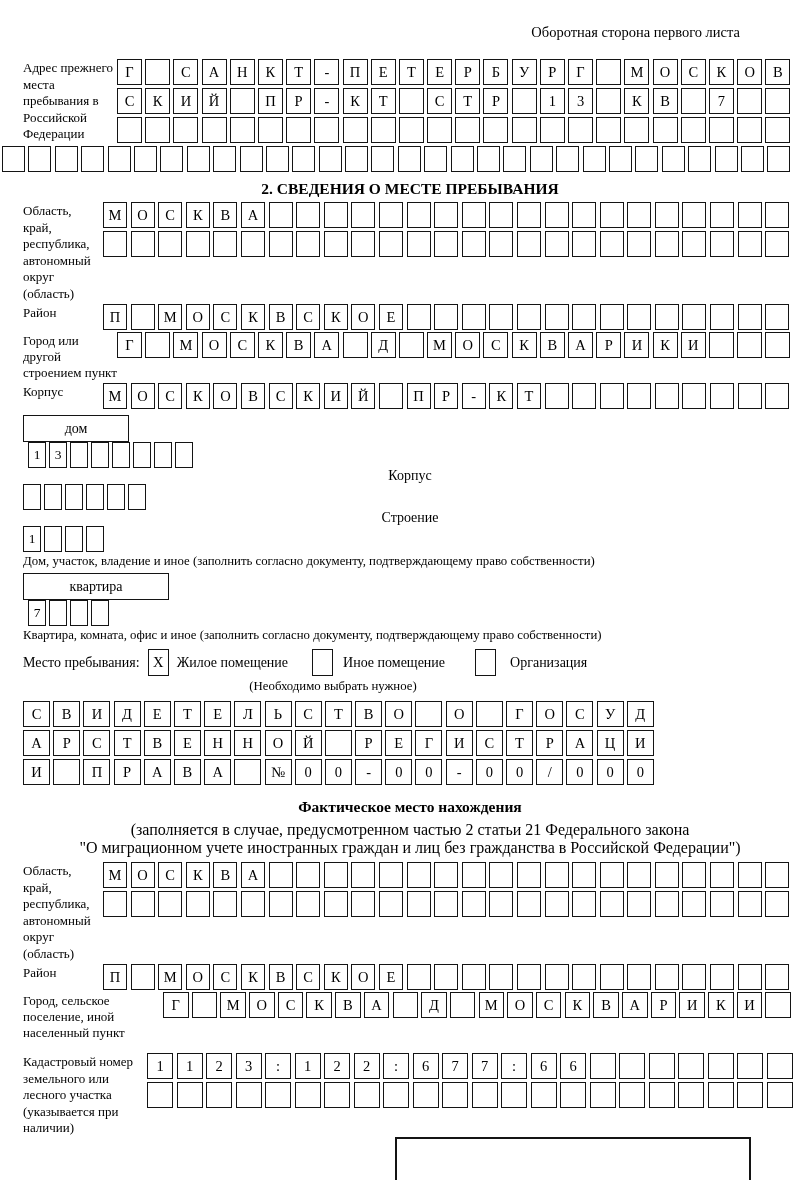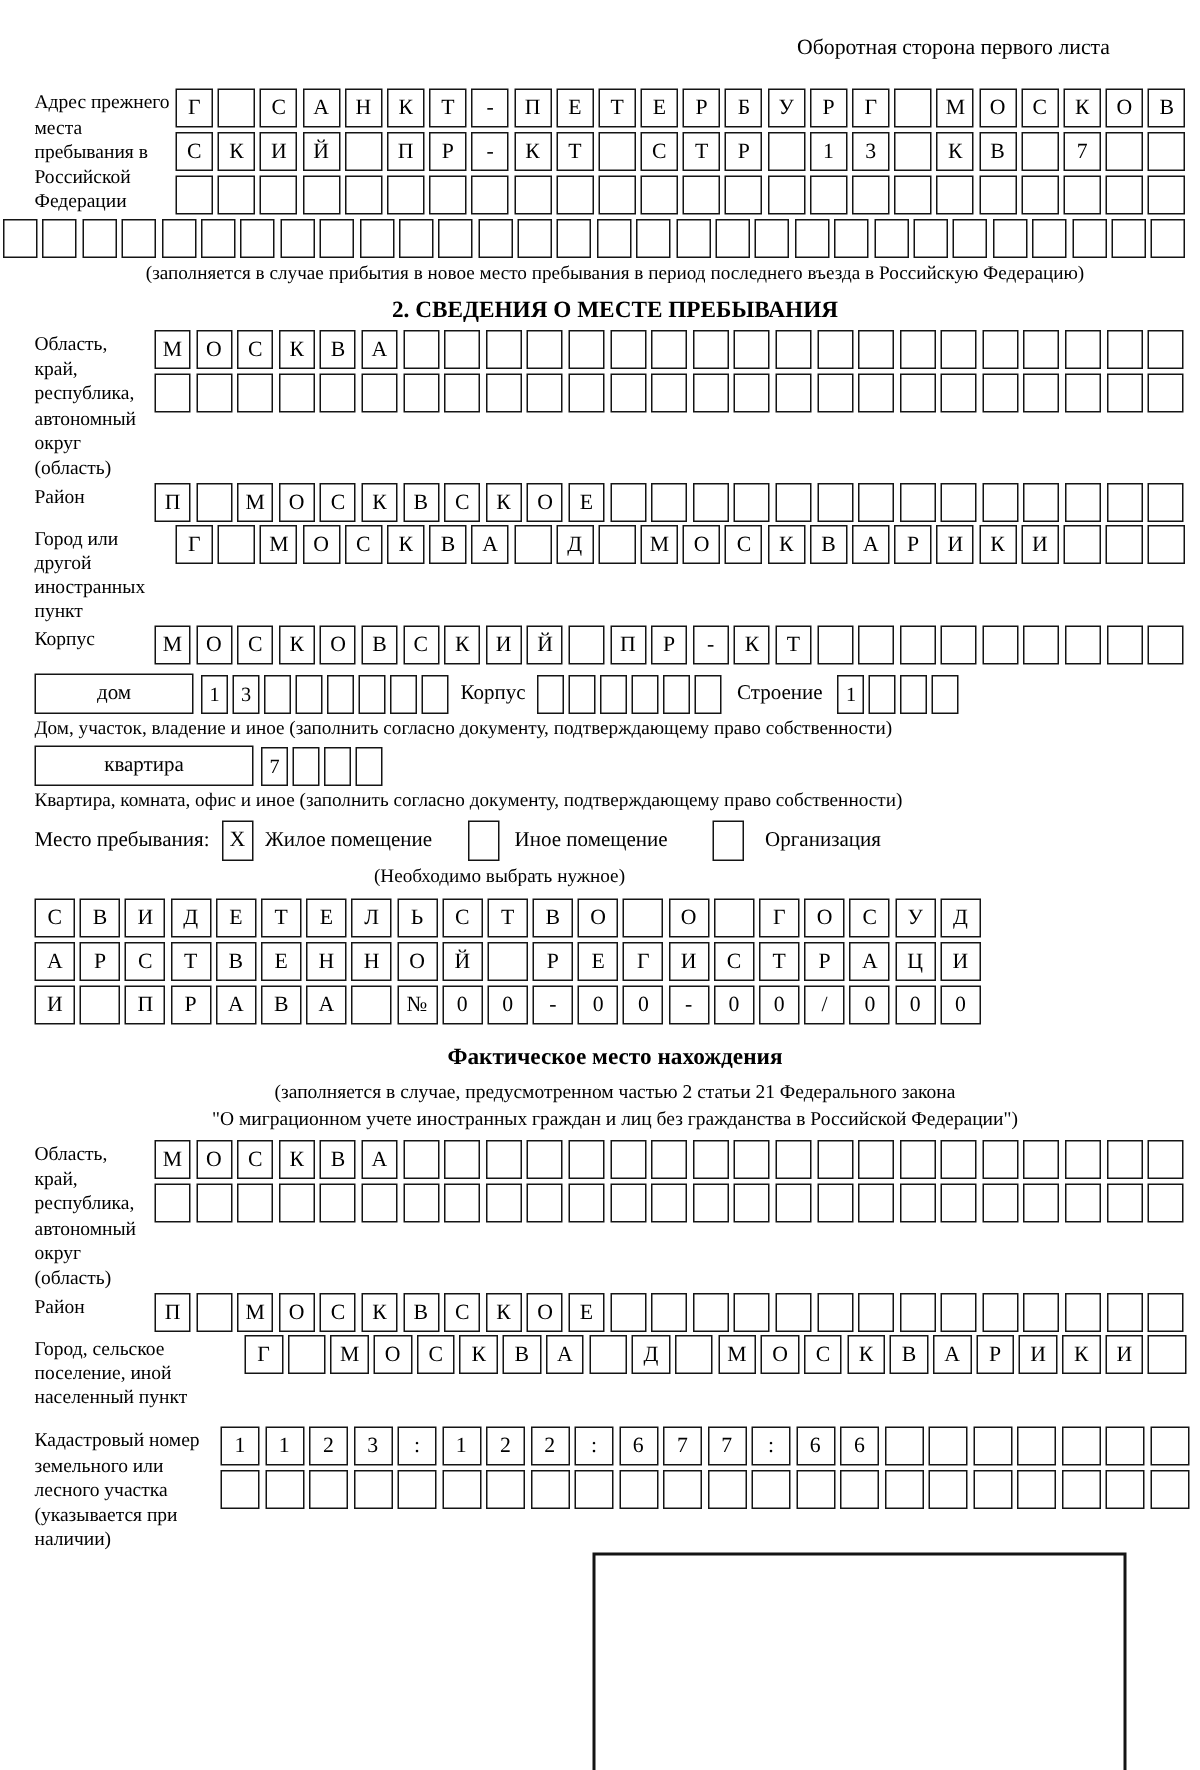--- a/index.html
+++ b/index.html
@@ -25,25 +25,25 @@
   .rc25{--w:24px;--g:3.6px;}
   .rc21{--w:27px;--g:3.2px;}
   .rc22c{--w:25.5px;--g:3.2px;}
   .rc22k{--w:26px;--g:3.5px;}
   .rcsm{--w:18px;--g:3px;}
   .rcsm .cell{font-size:13.5px;}
   .full-row{margin-left:-21px;margin-top:3px;}
   .widebox{border:1.5px solid #141414;height:27px;box-sizing:border-box;display:flex;
            align-items:center;justify-content:center;font-size:14px;flex-shrink:0;}
   .inline-label{font-size:14px;align-self:center;white-space:nowrap;}
-  .hline{display:flex;align-items:center;margin-top:6px;}
+  .hline{display:flex;margin-top:6px;flex-direction:column;}
   .stay-row{display:flex;align-items:center;margin-top:6px;font-size:14px;}
   .chk{width:21px;height:27px;border:1.6px solid #141414;box-sizing:border-box;display:flex;
        align-items:center;justify-content:center;font-size:14.5px;flex-shrink:0;}
-  .law-note{font-size:13px;line-height:17.5px;text-align:center;}
+  .law-note{font-size:16px;line-height:17.5px;text-align:center;}
   .stampbox{width:356px;height:174px;border:2px solid #141414;box-sizing:border-box;margin-left:372px;}
 </style>
 </head>
 <body>
 
 <div class="page">
 
   <div class="top-note">Оборотная сторона первого листа</div>
 
   <div class="group" style="margin-top:18px;">
@@ -154,21 +154,20 @@
       <div class="cell"></div>
       <div class="cell"></div>
       <div class="cell"></div>
       <div class="cell"></div>
       <div class="cell"></div>
       <div class="cell"></div>
       <div class="cell"></div>
       <div class="cell"></div>
       <div class="cell"></div>
     </div>
-  <div class="note center" style="margin-top:3px;">(заполняется в случае прибытия в новое место пребывания в период последнего въезда в Российскую Федерацию)</div>
 
   <div class="title" style="margin-top:8px;">2. СВЕДЕНИЯ О МЕСТЕ ПРЕБЫВАНИЯ</div>
 
   <div class="group" style="margin-top:4px;">
     <div class="glabel w80">Область, край, республика, автономный округ (область)</div>
     <div class="cellcol">
       <div class="cells rc25">
           <div class="cell">М</div>
           <div class="cell">О</div>
           <div class="cell">С</div>
@@ -250,21 +249,21 @@
         <div class="cell"></div>
         <div class="cell"></div>
         <div class="cell"></div>
         <div class="cell"></div>
         <div class="cell"></div>
         <div class="cell"></div>
       </div>
   </div>
 
   <div class="group">
-    <div class="glabel w94" style="line-height:16px;">Город или другой иностранных пункт</div>
+    <div class="glabel w94" style="line-height:16px;">Город или другой строением пункт</div>
     <div class="cells rc24">
         <div class="cell">Г</div>
         <div class="cell"></div>
         <div class="cell">М</div>
         <div class="cell">О</div>
         <div class="cell">С</div>
         <div class="cell">К</div>
         <div class="cell">В</div>
         <div class="cell">А</div>
         <div class="cell"></div>

